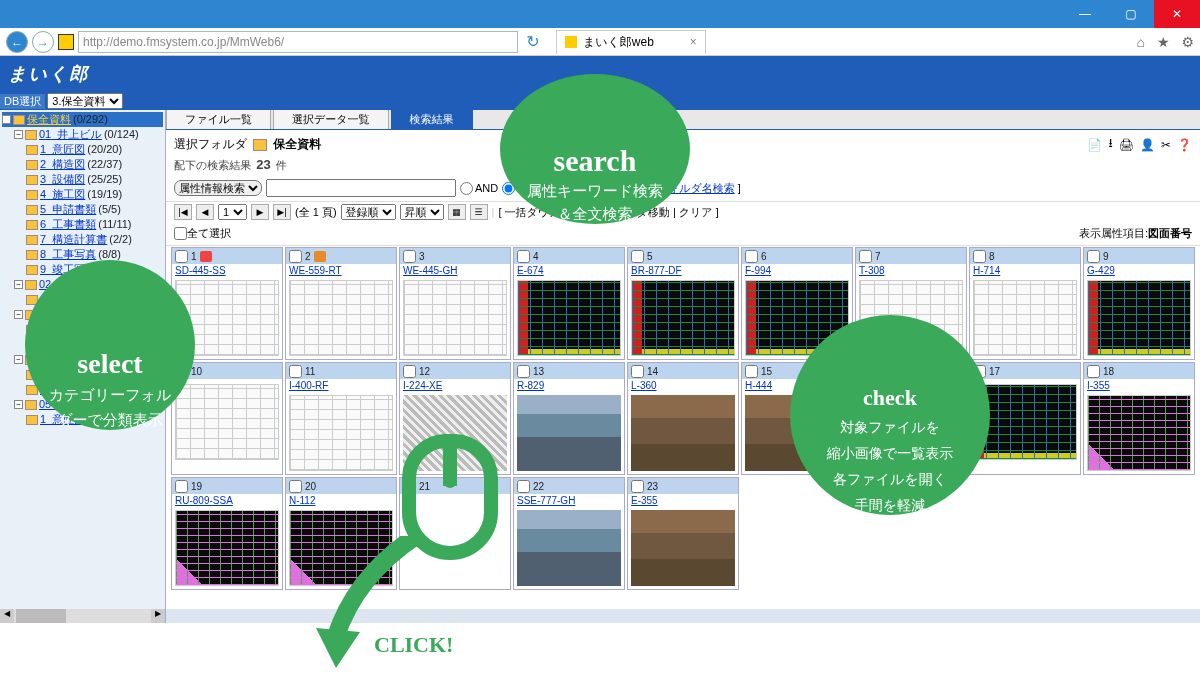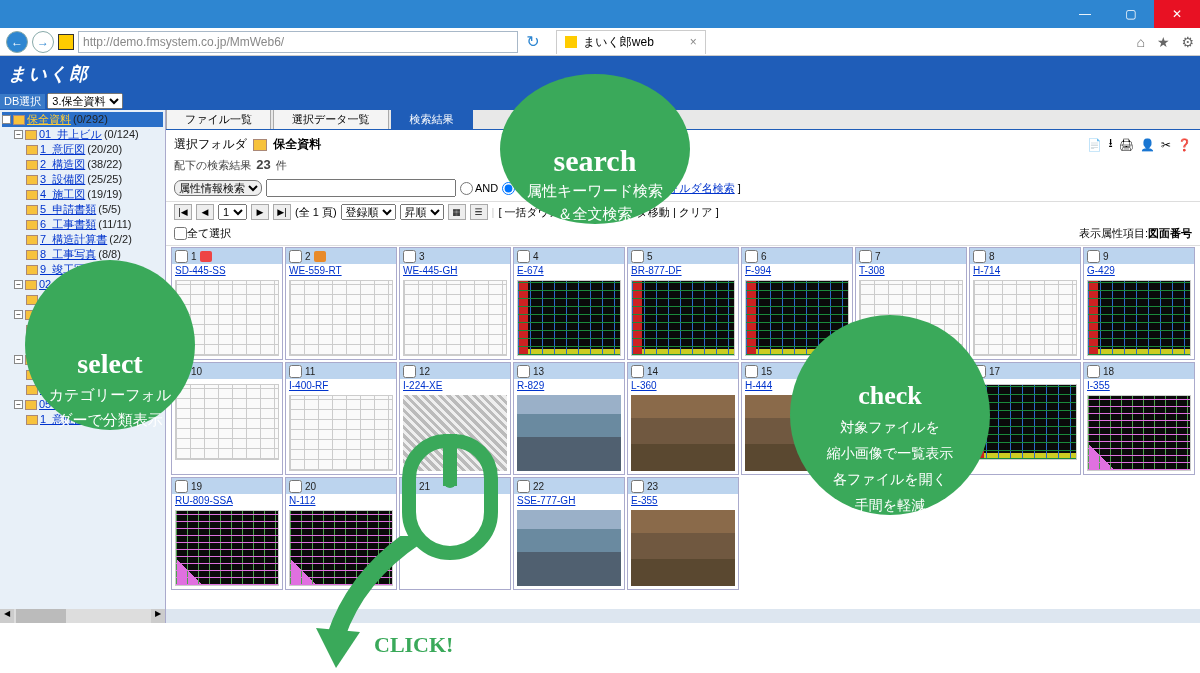--- a/index.html
+++ b/index.html
@@ -122,21 +122,21 @@
 
 .bubble { position: absolute; border-radius: 50%; background: #3aa95a; color: #fff; display: flex; flex-direction: column; align-items: center; justify-content: flex-end; text-align: center; z-index: 20; font-weight: 500; }
 .bubble .btitle { font-family: "Comic Sans MS", cursive; font-weight: bold; }
 .bubble.search { width: 190px; height: 150px; top: 74px; left: 500px; }
 .bubble.search .btitle { font-size: 30px; }
 .bubble.search .bsub { font-size: 15px; margin-top: 4px; }
 .bubble.select { width: 170px; height: 170px; top: 260px; left: 25px; }
 .bubble.select .btitle { font-size: 28px; }
 .bubble.select .bsub { font-size: 15px; margin-top: 6px; }
 .bubble.check { width: 200px; height: 200px; top: 315px; left: 790px; }
-.bubble.check .btitle { font-size: 26px; }
+.bubble.check .btitle { font-size: 22px; }
 .bubble.check .bsub { font-size: 14px; margin-top: 6px; line-height: 20px; }
 
 .mouse { position: absolute; top: 434px; left: 402px; width: 96px; height: 130px; z-index: 25; }
 .mouse .body { width: 96px; height: 126px; border: 14px solid #3aa95a; border-radius: 48px 48px 52px 52px; background: transparent; position: relative; }
 .mouse .body::before { content: ""; position: absolute; top: -14px; left: 50%; width: 14px; height: 52px; background: #3aa95a; transform: translateX(-50%); }
 .mouse .wheel { position: absolute; top: 18px; left: 50%; width: 12px; height: 22px; background: #3aa95a; border-radius: 6px; transform: translateX(-50%); }
 
 .arrow { position: absolute; top: 536px; left: 306px; width: 160px; height: 140px; z-index: 22; }
 .arrow svg { width: 100%; height: 100%; }
 .click-label { position: absolute; top: 632px; left: 374px; color: #3aa95a; font-weight: bold; font-size: 22px; font-family: "Comic Sans MS", cursive; z-index: 22; }
@@ -194,21 +194,21 @@
           <span class="cnt"> (0/124)</span>
         </div>
         <div class="node lv2">
           <span class="fold"></span>
           <span class="label-link">1_意匠図</span>
           <span class="cnt"> (20/20)</span>
         </div>
         <div class="node lv2">
           <span class="fold"></span>
           <span class="label-link">2_構造図</span>
-          <span class="cnt"> (38/22)</span>
+          <span class="cnt"> (22/37)</span>
         </div>
         <div class="node lv2">
           <span class="fold"></span>
           <span class="label-link">3_設備図</span>
           <span class="cnt"> (25/25)</span>
         </div>
         <div class="node lv2">
           <span class="fold"></span>
           <span class="label-link">4_施工図</span>
           <span class="cnt"> (19/19)</span>

